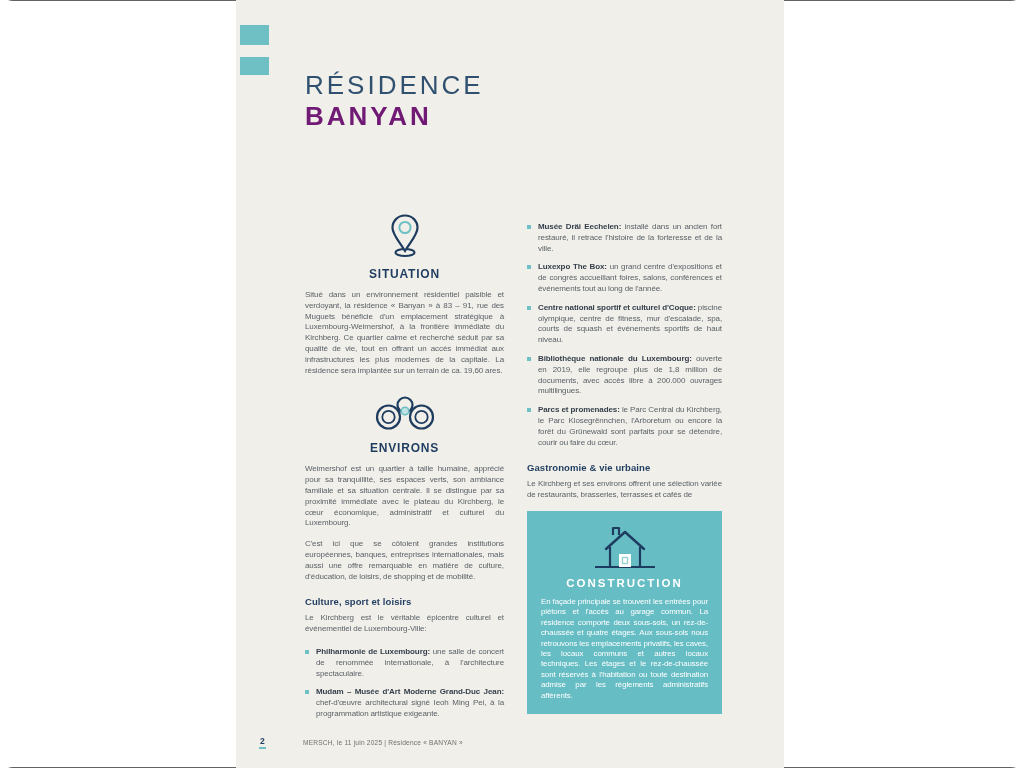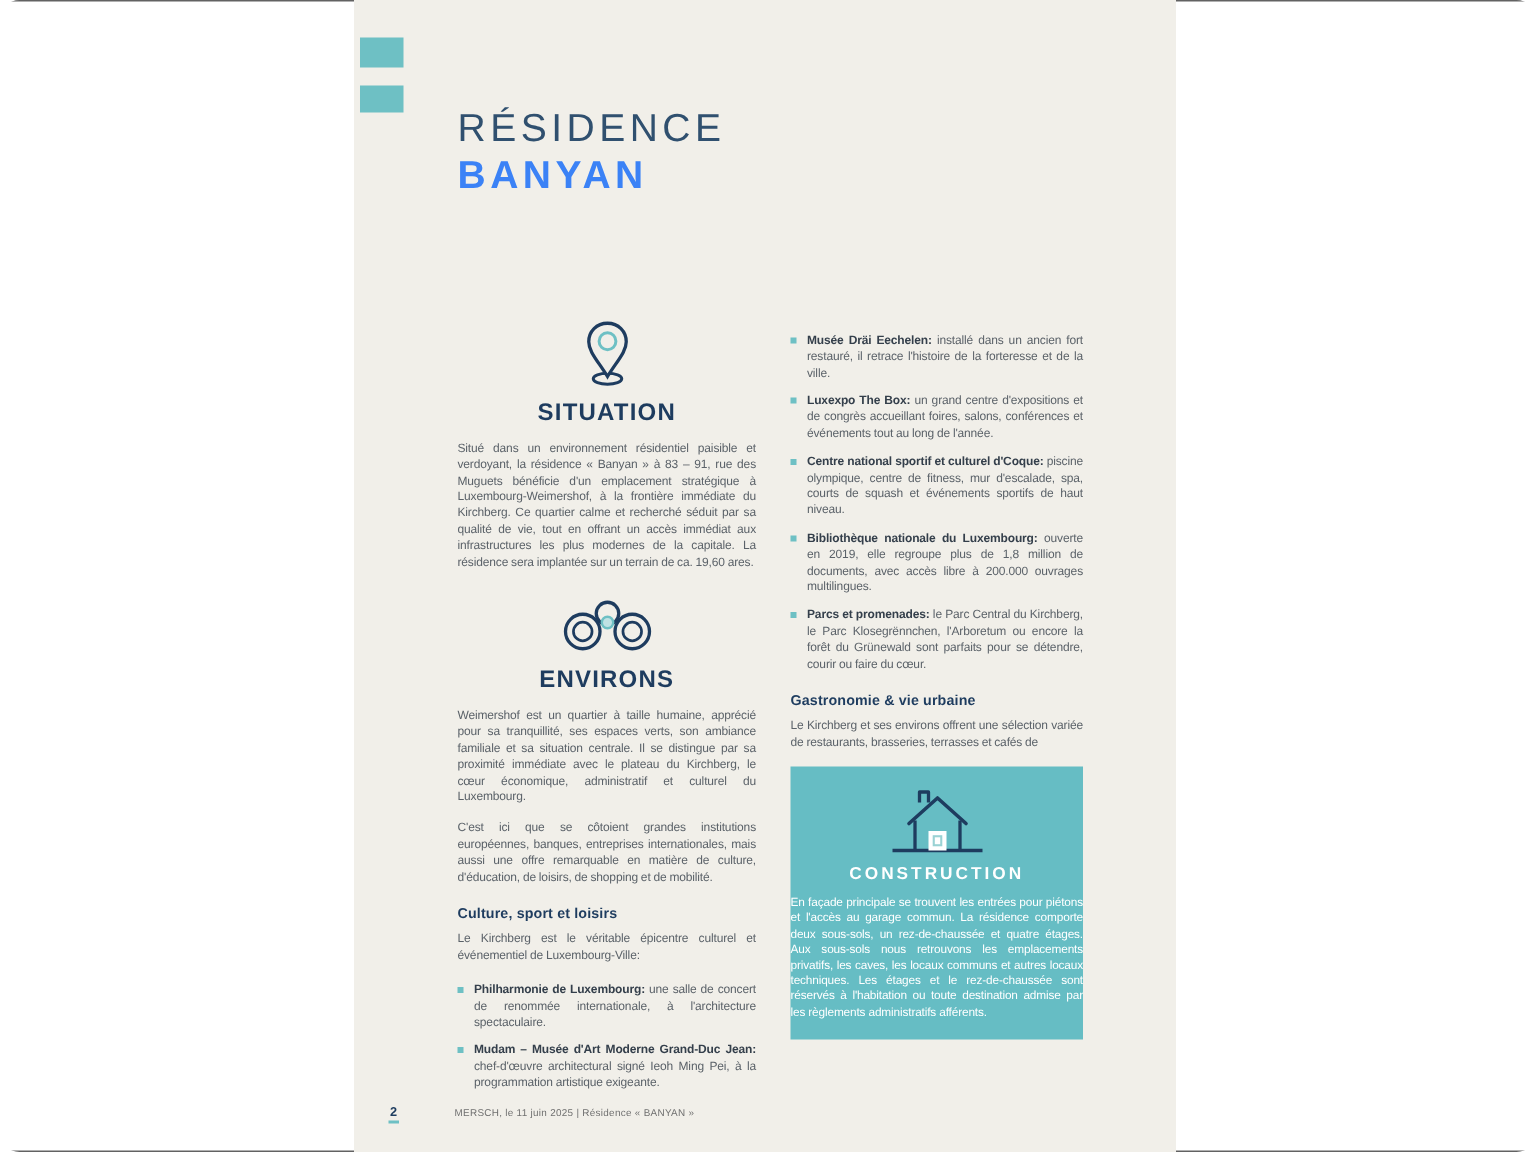--- a/index.html
+++ b/index.html
@@ -14,51 +14,51 @@
   .edge.top { top:0; } .edge.bottom { bottom:0; }
 
   .page { position:absolute; left:236px; top:0; width:548px; height:768px; background:#f1efe9; }
 
   .sq { position:absolute; left:240px; width:29px; background:#6ec0c4; }
   .sq1 { top:25px; height:20px; }
   .sq2 { top:57px; height:18px; }
 
   .title { position:absolute; left:305px; top:70px; color:#1e3c5f; }
   .title .l1 { font-size:26px; line-height:31px; letter-spacing:3px; font-weight:400; color:#30506f; }
-  .title .l2 { font-size:26px; line-height:31px; letter-spacing:3px; font-weight:700; color:#3b82f6; }
+  .title .l2 { font-size:26px; line-height:31px; letter-spacing:3px; font-weight:700; color:#701a75; }
 
   .col { position:absolute; }
   .col-left  { left:305px; top:212px; width:199px; }
   .col-right { left:527px; top:218px; width:195px; }
 
   .icon-wrap { text-align:center; }
   .icon-wrap.environs { margin-top:16px; }
 
   h3.section {
-    text-align:center; color:#1e3c5f; font-size:16px; font-weight:700;
+    text-align:center; color:#1e3c5f; font-size:12px; font-weight:700;
     letter-spacing:.8px; margin:9px 0 9px;
   }
   h4.sub {
     color:#1e3c5f; font-size:9.5px; font-weight:700; margin:14px 0 6px; letter-spacing:.1px;
   }
   p.body {
     font-size:8px; line-height:10.8px; letter-spacing:-.1px; word-spacing:-.2px;
     color:#5b6269; text-align:justify; margin:0 0 10px;
   }
   ul.bullets { list-style:none; margin:12px 0 0; padding:0; }
   .col-right ul.bullets { margin-top:4px; }
   li.bullet { display:flex; margin:0 0 8px; }
   .marker { flex:none; width:4px; height:4px; background:#6ec0c4; margin:3px 7px 0 0; }
   .btext {
     flex:1; font-size:8px; line-height:10.8px; letter-spacing:-.1px; word-spacing:-.2px;
     color:#5b6269; text-align:justify;
   }
   .btitle { font-weight:700; color:#343f4b; }
 
-  .construction { margin-top:8px; background:#66bdc4; padding:12px 0 13px; }
+  .construction { margin-top:8px; background:#66bdc4; padding:12px 14px 13px; }
   .construction h3 { color:#ffffff; font-size:11.5px; letter-spacing:2px; margin:6px 0 8px; text-align:center; font-weight:700; }
   .construction p { color:#ffffff; font-size:7.9px; line-height:10.4px; letter-spacing:-.1px; text-align:justify; margin:0; }
 
   .pagenum {
     position:absolute; left:259px; top:736px; font-size:8.5px; font-weight:700;
     color:#1e3c5f; border-bottom:2px solid #6ec0c4; padding:0 1px 1px;
   }
   .footerline { position:absolute; left:303px; top:739px; font-size:6.6px; letter-spacing:.2px; color:#707070; }
 
   svg { display:inline-block; vertical-align:top; }

